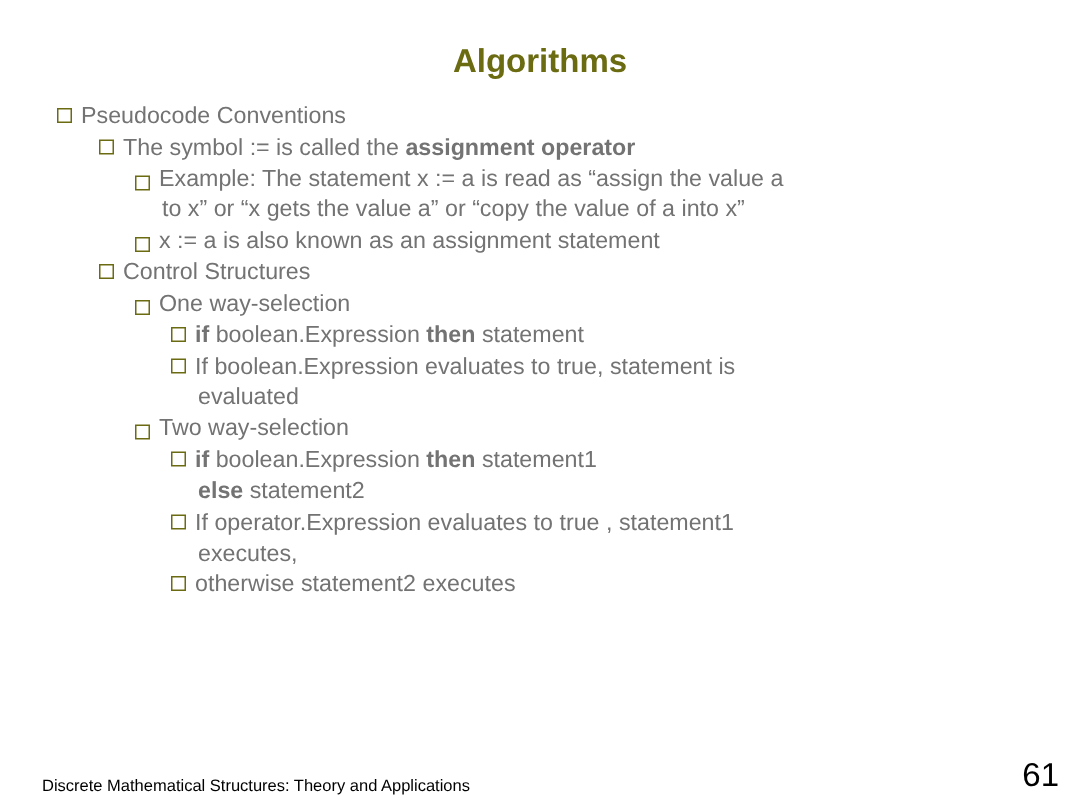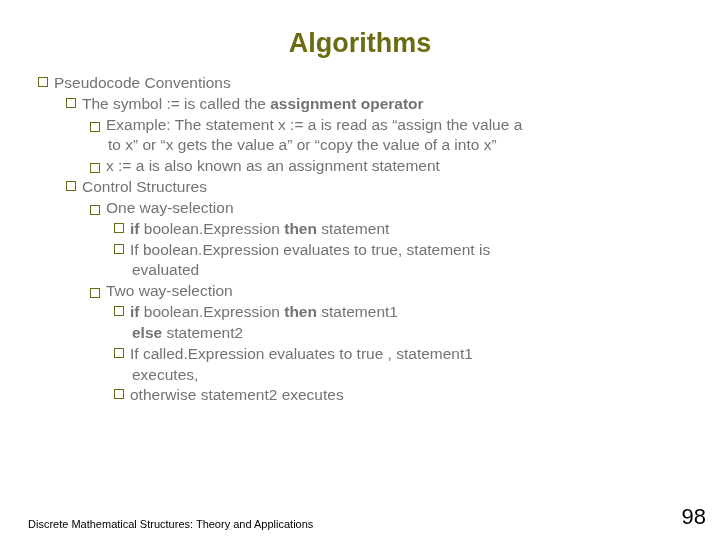--- a/index.html
+++ b/index.html
@@ -5,21 +5,21 @@
   * { box-sizing: border-box; margin: 0; padding: 0; }
   html, body { width: 720px; height: 540px; }
   body {
     font-family: Arial, Helvetica, sans-serif;
     background: #fff;
     position: relative;
     padding: 28px 32px 0 32px;
   }
   .title {
     text-align: center;
-    font-size: 27px;
+    font-size: 22px;
     font-weight: bold;
     color: #6b6b12;
     margin-bottom: 14px;
   }
   .content {
     font-size: 15.5px;
     color: #737373;
     line-height: 1.28;
   }
   .row {
@@ -116,29 +116,29 @@
   <div class="row ind3">
     <div class="bullet"></div>
     <div class="txt"><b>if</b><span> boolean.Expression </span><b>then</b><span> statement1</span></div>
   </div>
   <div class="row" style="padding-left:100px;">
     <div class="txt"><b>else</b><span> statement2</span></div>
   </div>
 
   <div class="row ind3">
     <div class="bullet"></div>
-    <div class="txt">If called.Expression evaluates to true ,  statement1</div>
+    <div class="txt">If operator.Expression evaluates to true ,  statement1</div>
   </div>
   <div class="row" style="padding-left:100px;">
     <div class="txt">executes,</div>
   </div>
 
   <div class="row ind3">
     <div class="bullet"></div>
     <div class="txt">otherwise statement2 executes</div>
   </div>
 
 </div>
 
 <div class="footer">
   <div class="footer-left">Discrete Mathematical Structures: Theory and Applications</div>
-  <div class="footer-right">98</div>
+  <div class="footer-right">61</div>
 </div>
 
 </body></html>

